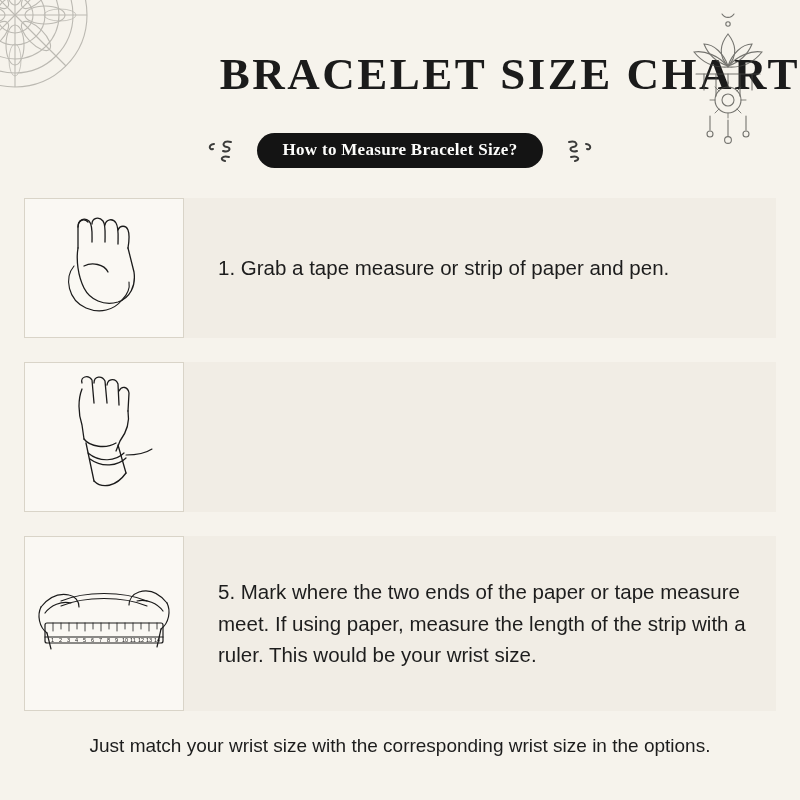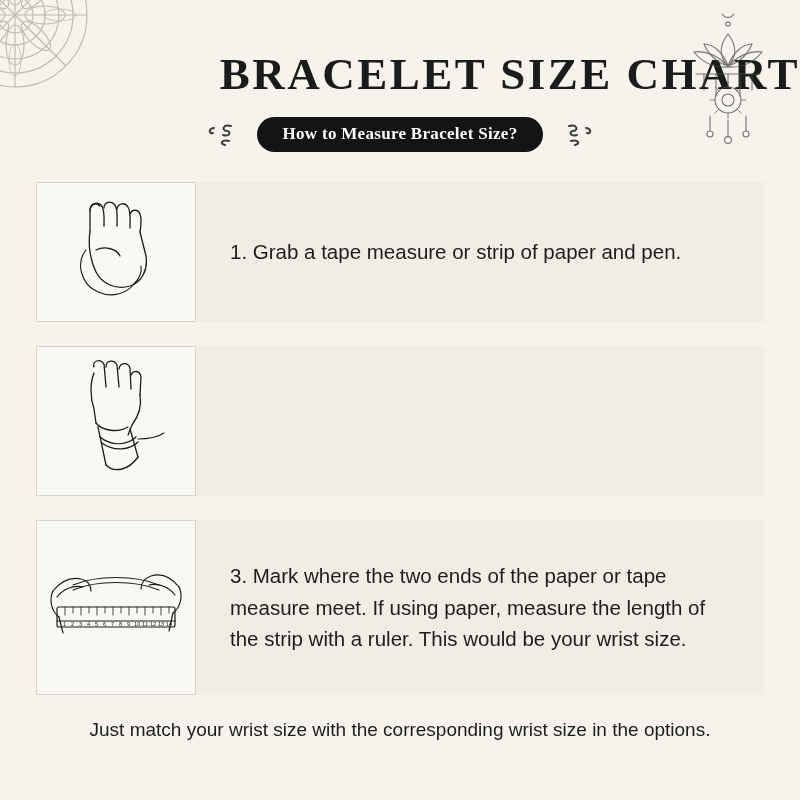--- a/index.html
+++ b/index.html
@@ -41,21 +41,21 @@
     font-weight: 700;
     margin: 52px 0 0 0;
     line-height: 1;
   }
 
   .subtitle-row {
     display: flex;
     align-items: center;
     justify-content: center;
     gap: 22px;
-    margin-top: 20px;
+    margin-top: 36px;
   }
   .pill {
     background: #141414;
     color: #fdfdfb;
     border-radius: 20px;
     padding: 7px 26px 8px;
     font-family: "Liberation Serif", serif;
     font-weight: 700;
     font-size: 17px;
     letter-spacing: .3px;
@@ -63,21 +63,21 @@
   }
   .flourish {
     width: 30px;
     height: 26px;
     opacity: .85;
   }
 
   
   .steps {
     margin-top: 30px;
-    padding: 0 36px;
+    padding: 0 24px;
   }
   .step {
     display: flex;
     align-items: stretch;
     background: #f1ede5;
     margin-bottom: 24px;
     min-height: 140px;
   }
   .step-figure {
     width: 160px;
@@ -311,18 +311,18 @@
             <text x="76" y="93">8</text>
             <text x="84" y="93">9</text>
           <text x="91" y="93">10</text>
             <text x="99" y="93">11</text>
             <text x="107" y="93">12</text>
           <text x="115" y="93">13</text>
             <text x="123" y="93">14</text>
         </g>
       </svg>
     </div>
-    <div class="step-text">3. Mark where the two ends of the paper or tape measure meet. If using paper, measure the length of the strip with a ruler. This would be your wrist size.</div>
+    <div class="step-text">5. Mark where the two ends of the paper or tape measure meet. If using paper, measure the length of the strip with a ruler. This would be your wrist size.</div>
   </div>
 
 </div>
 
 <div class="footer-note">Just match your wrist size with the corresponding wrist size in the options.</div>
 
 </body></html>

